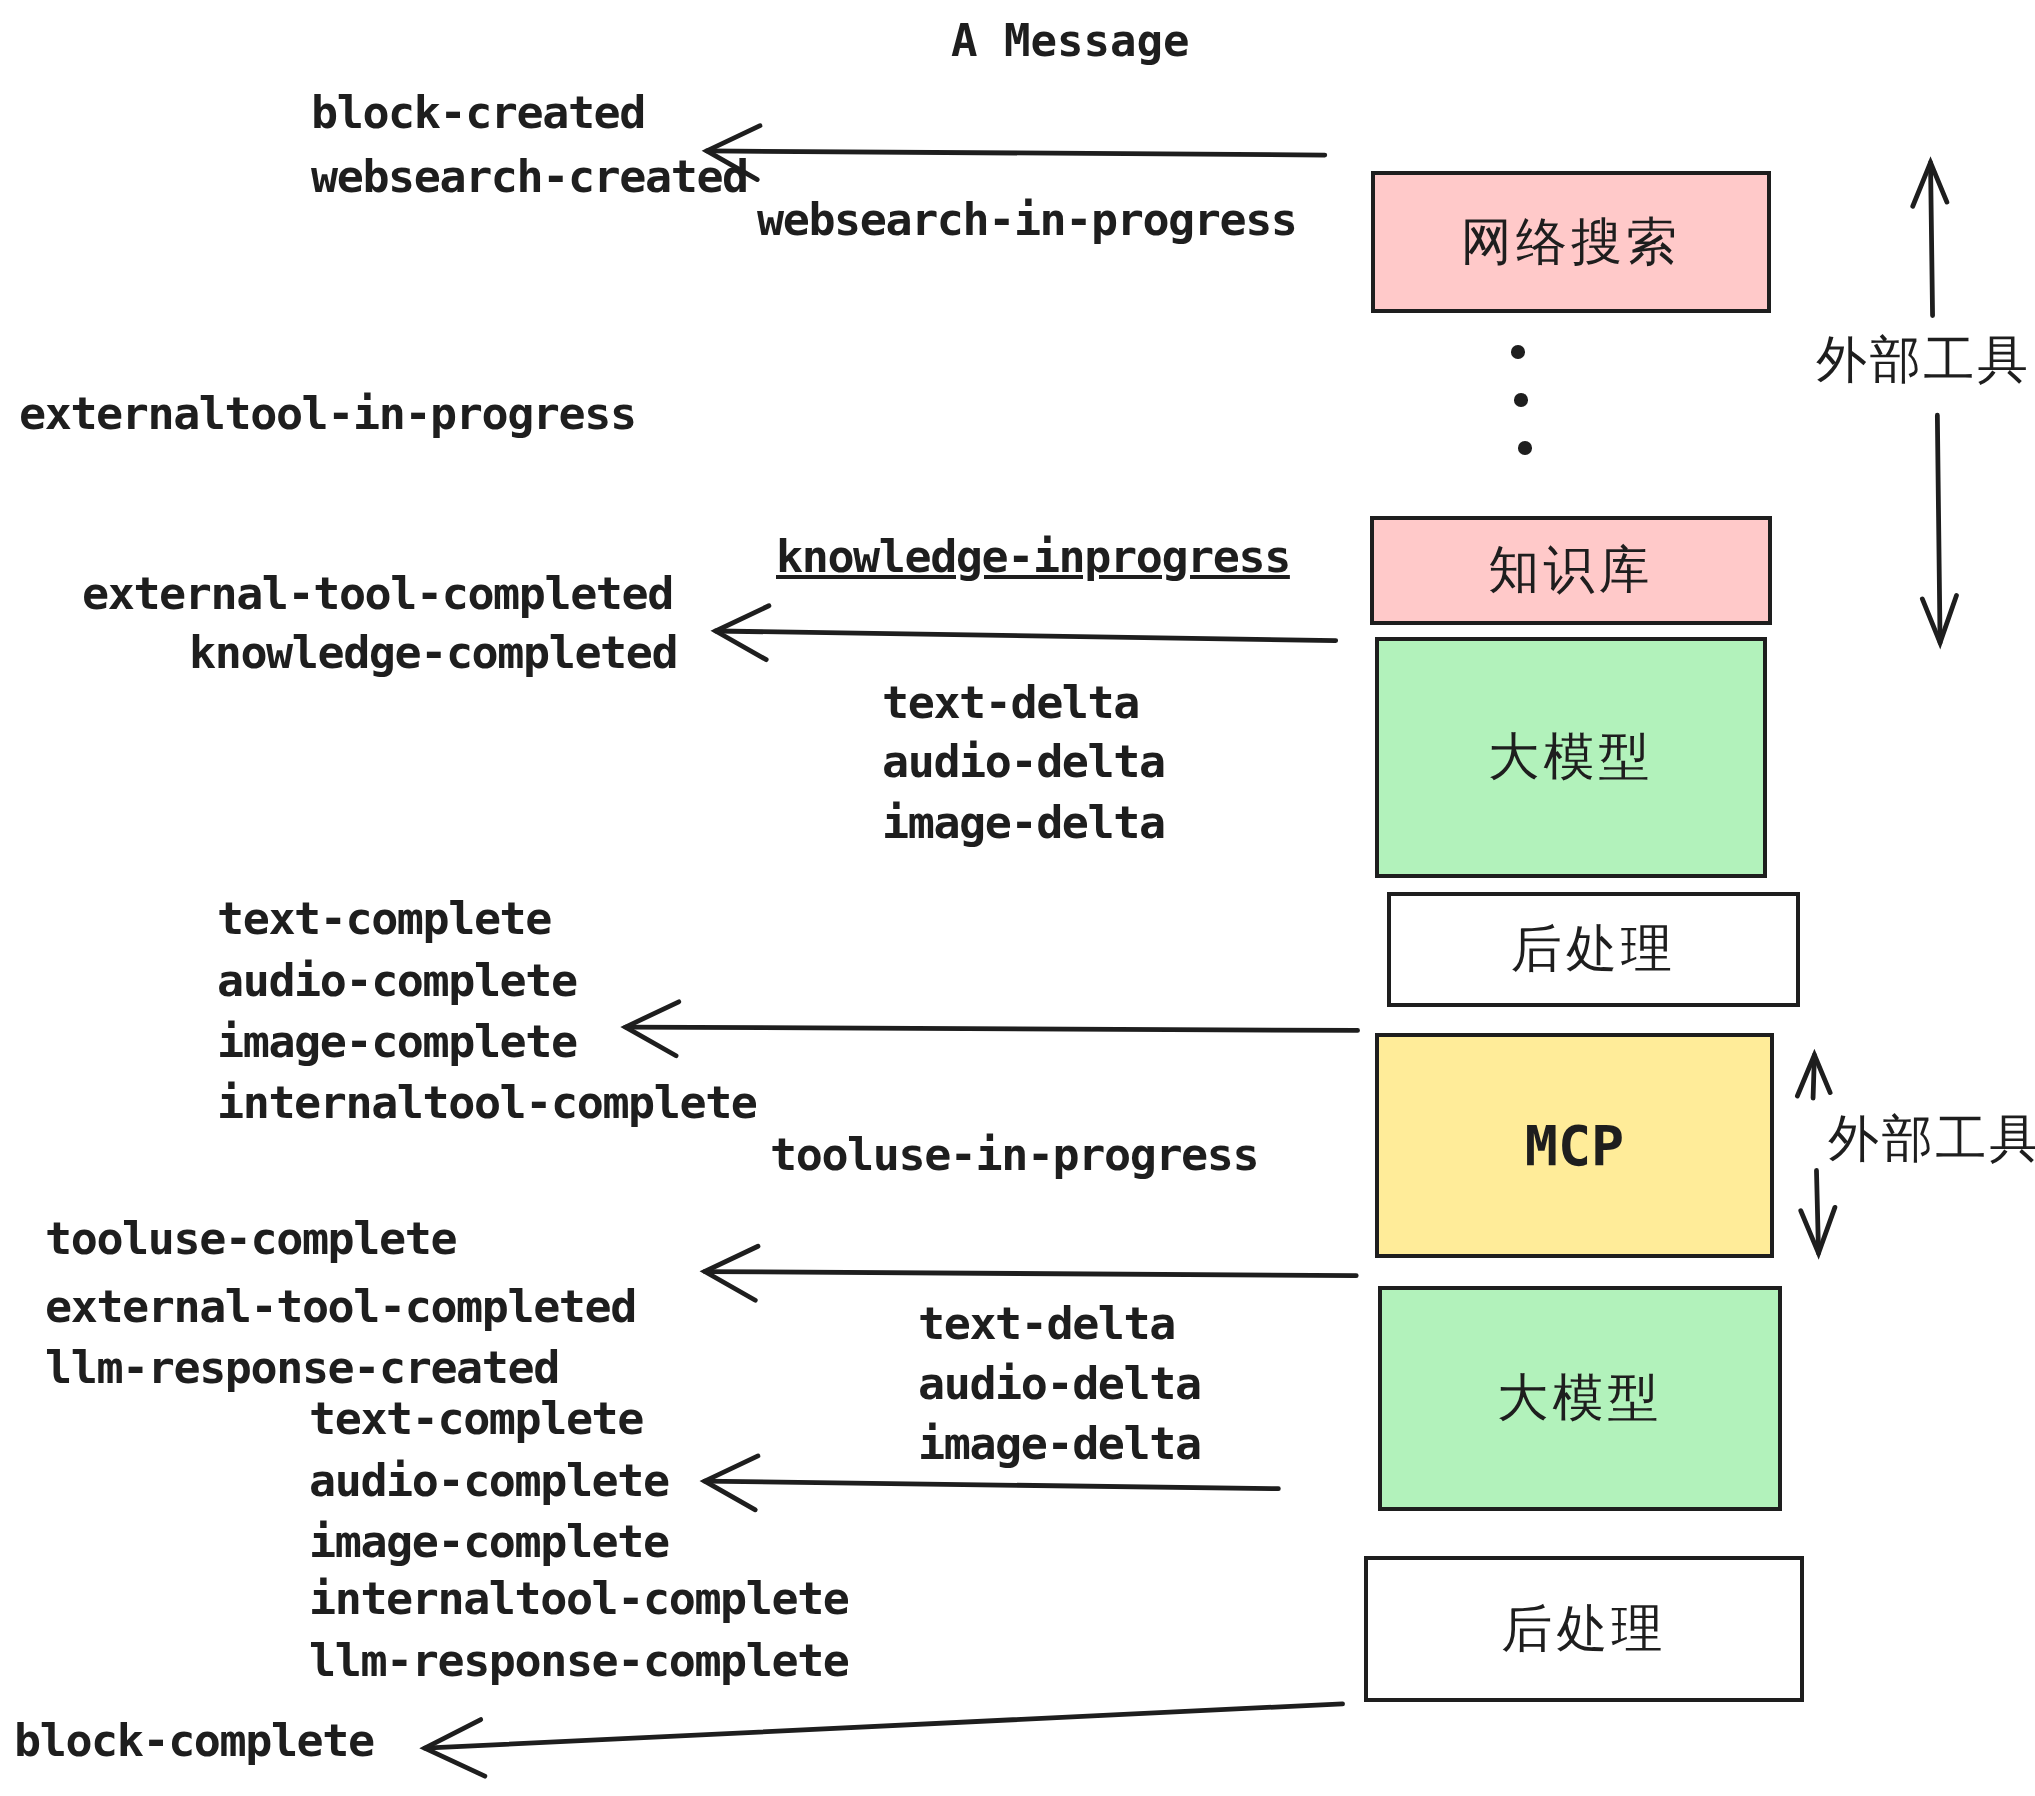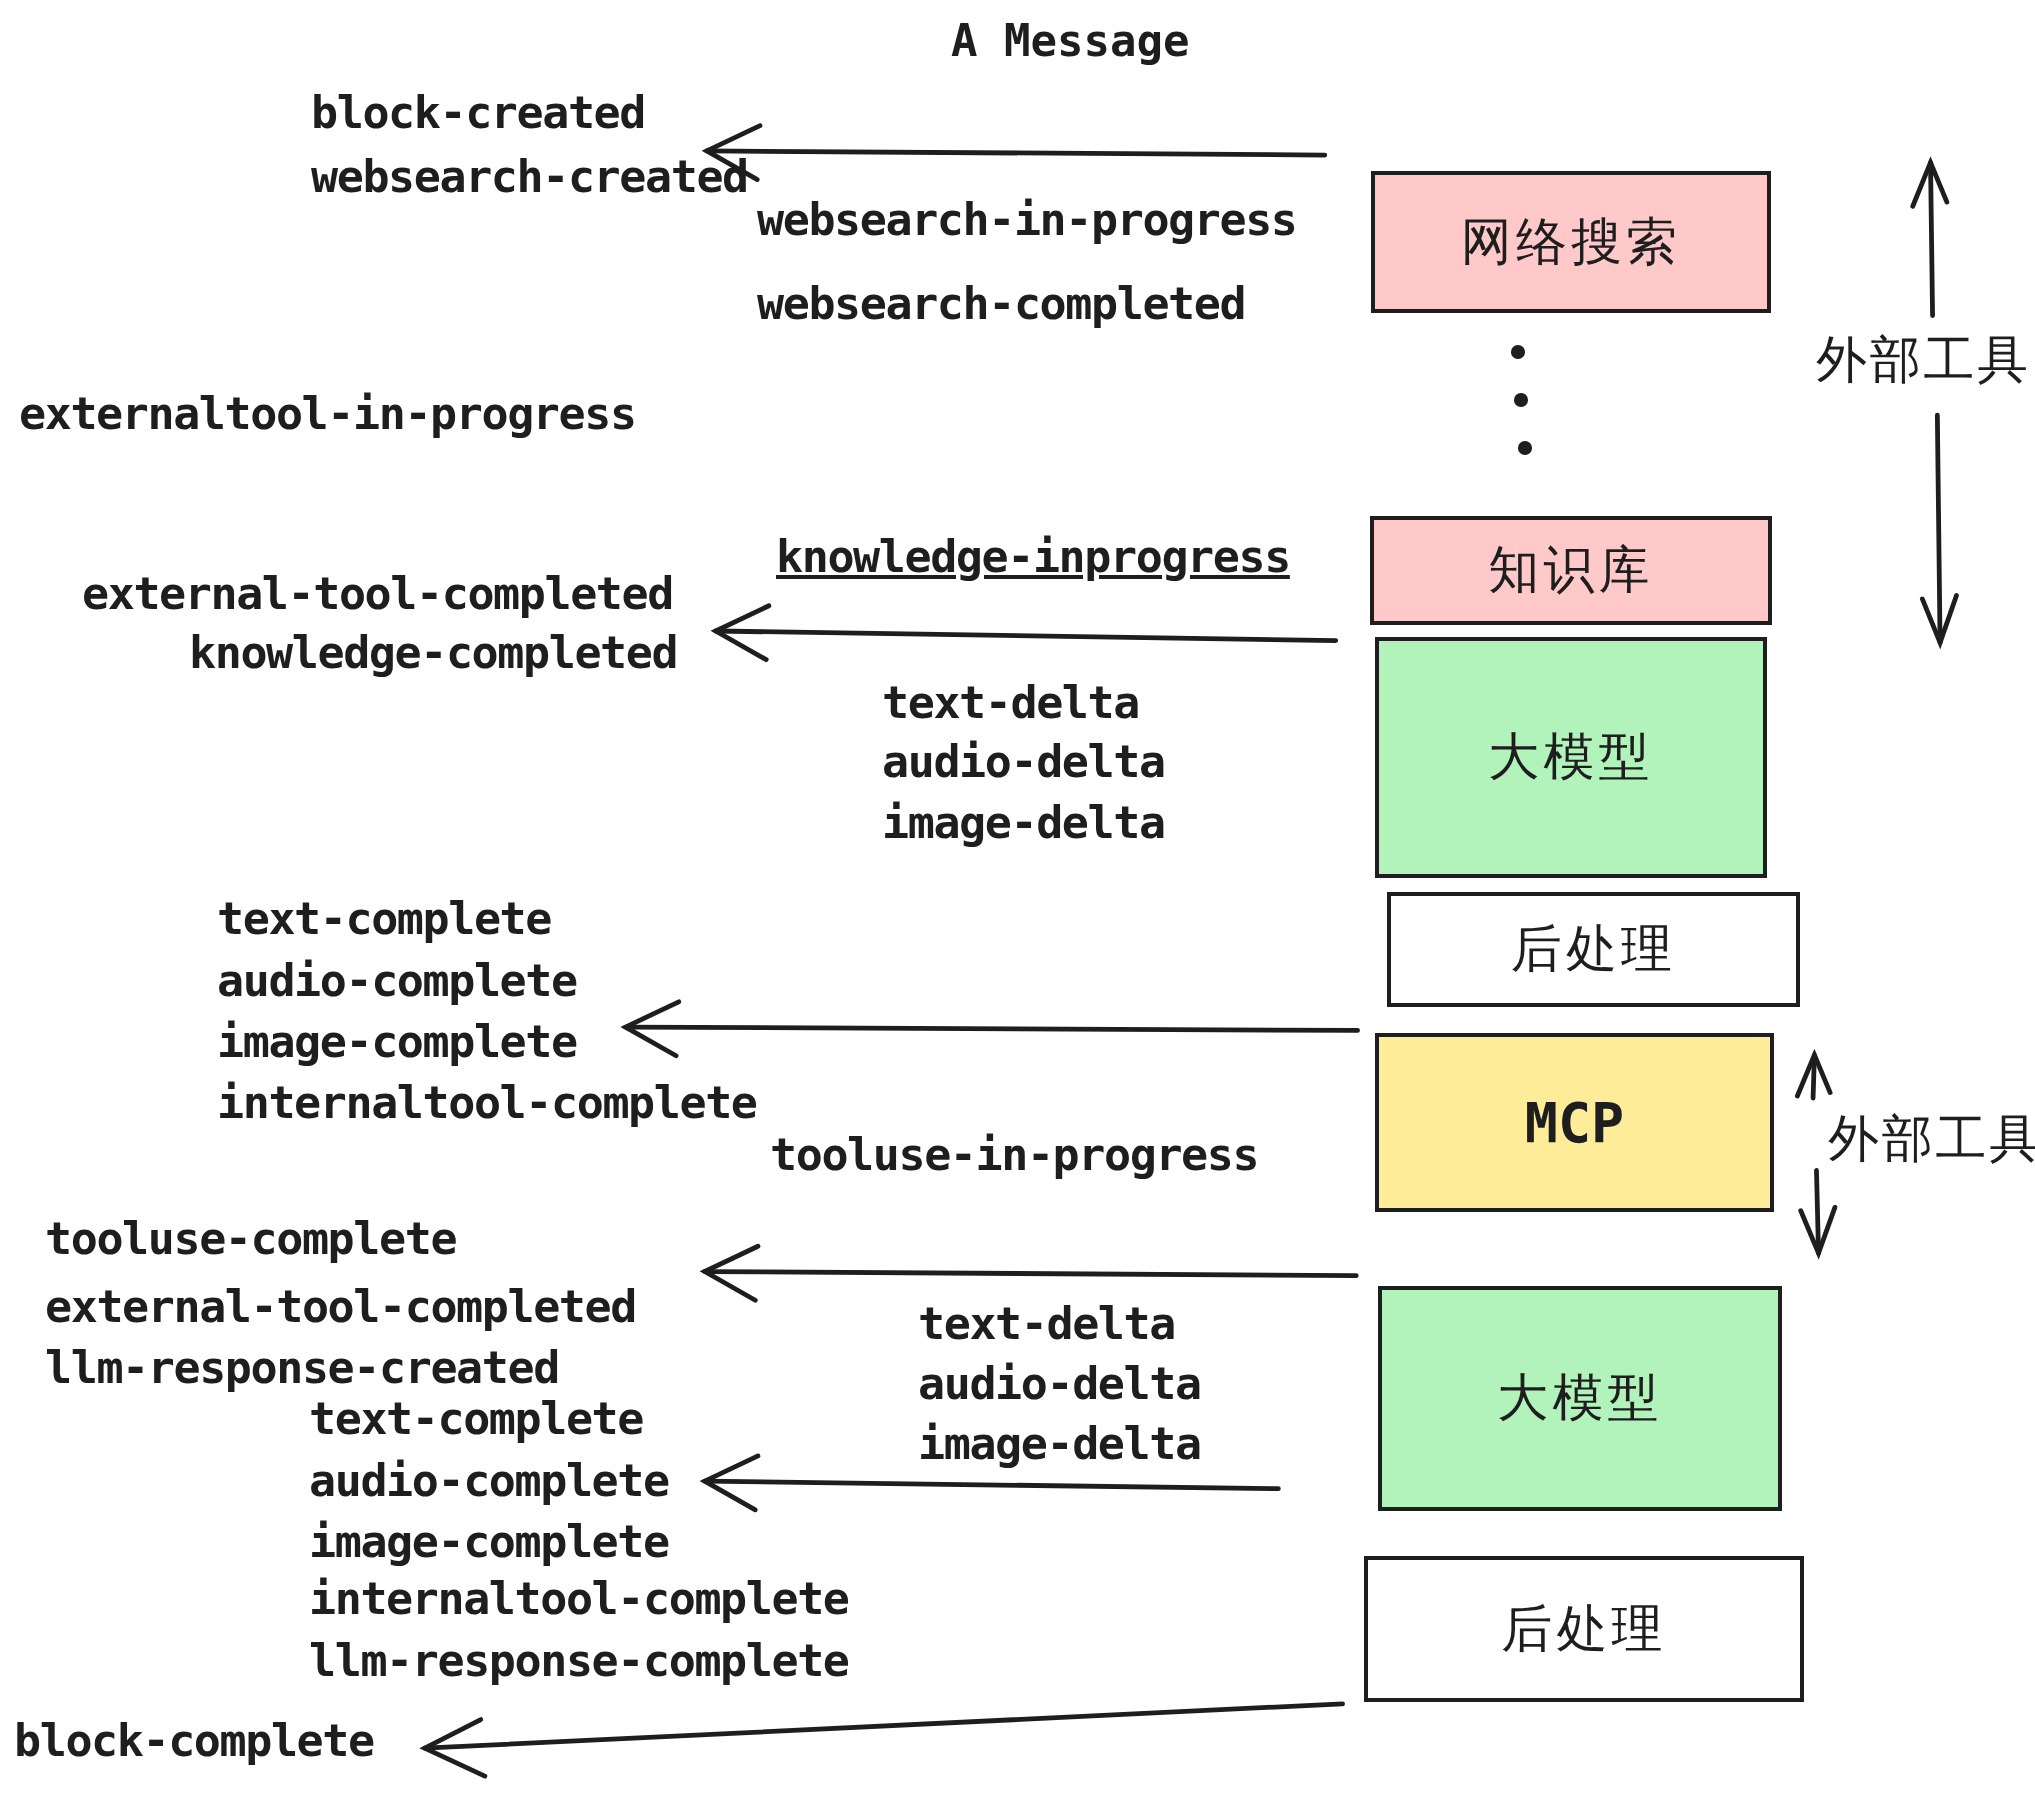--- a/index.html
+++ b/index.html
@@ -68,21 +68,20 @@
 </head>
 <body>
 
 <div class="canvas">
 
   <div class="title" style="left:951px;top:15px;">A Message</div>
 
   <div class="ev" style="left:311px;top:90px;">block-created</div>
   <div class="ev" style="left:311px;top:154px;">websearch-created</div>
   <div class="ev" style="left:757px;top:197px;">websearch-in-progress</div>
-  <div class="ev" style="left:757px;top:281px;">websearch-completed</div>
   <div class="ev" style="left:19px;top:391px;">externaltool-in-progress</div>
   <div class="ev" style="left:776px;top:534px;text-decoration:underline;">knowledge-inprogress</div>
   <div class="ev" style="left:82px;top:571px;">external-tool-completed</div>
   <div class="ev" style="left:189px;top:630px;">knowledge-completed</div>
 
   <div class="ev" style="left:882px;top:680px;">text-delta</div>
   <div class="ev" style="left:882px;top:739px;">audio-delta</div>
   <div class="ev" style="left:882px;top:800px;">image-delta</div>
 
   <div class="ev" style="left:217px;top:896px;">text-complete</div>
@@ -121,21 +120,21 @@
   </div>
 
   <div class="box" style="left: 1356px; top: 637px; width: 392px; height: 241px; background: rgb(178, 242, 187);">
     <span class="lbl">大模型</span>
   </div>
 
   <div class="box" style="left: 1368px; top: 892px; width: 413px; height: 115px; background: rgb(255, 255, 255);">
     <span class="lbl">后处理</span>
   </div>
 
-  <div class="box" style="left: 1356px; top: 1033px; width: 399px; height: 179px; background: rgb(255, 236, 153);">
+  <div class="box" style="left: 1356px; top: 1033px; width: 399px; height: 225px; background: rgb(255, 236, 153);">
     <span class="lbl mono">MCP</span>
   </div>
 
   <div class="box" style="left: 1359px; top: 1286px; width: 404px; height: 225px; background: rgb(178, 242, 187);">
     <span class="lbl">大模型</span>
   </div>
 
   <div class="box" style="left: 1345px; top: 1556px; width: 440px; height: 146px; background: rgb(255, 255, 255);">
     <span class="lbl">后处理</span>
   </div>

